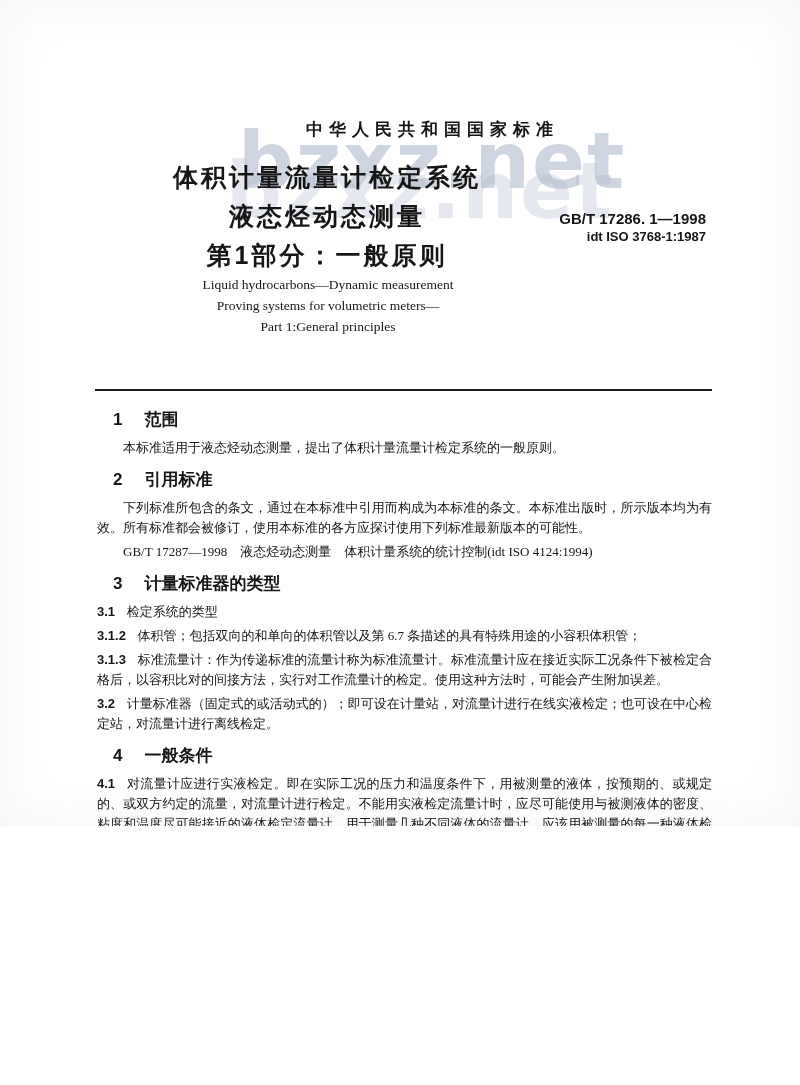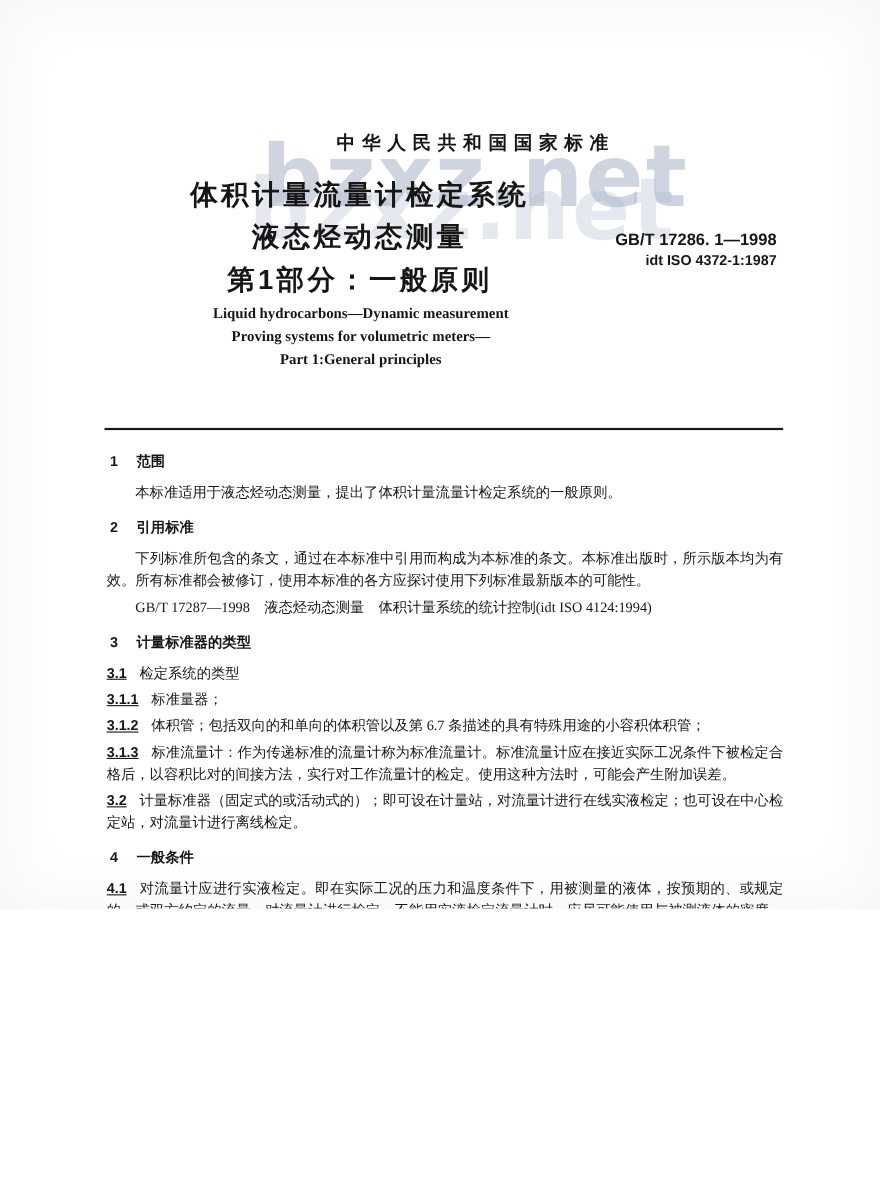--- a/index.html
+++ b/index.html
@@ -29,41 +29,41 @@
     font-weight:bold;font-size:25px;line-height:39px;letter-spacing:3px;
   }
   .std-num{
     position:absolute;right:94px;top:210px;z-index:1;text-align:right;
     font-family:"Liberation Sans",sans-serif;font-weight:bold;
   }
   .std-code{font-size:15px;}
   .std-idt{font-size:13px;margin-top:2px;}
   .en-title{
     position:absolute;left:97px;top:274px;width:462px;z-index:1;
-    text-align:center;font-weight:bold;font-size:13.5px;line-height:21px;
+    text-align:center;font-weight:normal;font-size:13.5px;line-height:21px;
   }
   .top-rule{
     position:absolute;left:95px;top:389px;width:617px;height:2px;
     background:#1a1a1a;z-index:1;
   }
   .content{
     position:absolute;left:97px;top:398px;width:615px;z-index:1;
     font-size:13px;line-height:20px;text-align:justify;
   }
   .sec-h{
     font-family:"Liberation Sans",sans-serif;font-weight:bold;
-    font-size:13px;margin:12px 3px 8px;text-align:left;
+    font-size:17px;margin:12px 16px 8px;text-align:left;
   }
   .sec-num{margin-right:1.3em;}
   .para{margin:0 0 4px;text-indent:2em;}
   .ref{margin:0 0 4px;text-indent:2em;}
   .clause{margin:0 0 4px;}
   .clause-num{
     font-family:"Liberation Sans",sans-serif;font-weight:bold;
-    margin-right:0.9em;white-space:nowrap;text-decoration:underline;
+    margin-right:0.9em;white-space:nowrap;
   }
   .footer-rule{
     position:absolute;left:95px;top:970px;width:617px;height:3px;
     background:#1a1a1a;z-index:1;
   }
   .footer{
     position:absolute;left:97px;top:979px;width:615px;z-index:1;
     display:flex;justify-content:space-between;
     font-family:"Liberation Sans",sans-serif;font-weight:bold;font-size:14px;
   }
@@ -79,21 +79,21 @@
   <div class="header-line">中华人民共和国国家标准</div>
 
   <div class="cn-title">
     <div>体积计量流量计检定系统</div>
     <div>液态烃动态测量</div>
     <div>第1部分：一般原则</div>
   </div>
 
   <div class="std-num">
     <div class="std-code">GB/T 17286. 1—1998</div>
-    <div class="std-idt">idt ISO 4372-1:1987</div>
+    <div class="std-idt">idt ISO 3768-1:1987</div>
   </div>
 
   <div class="en-title">
     <div>Liquid hydrocarbons—Dynamic measurement</div>
     <div>Proving systems for volumetric meters—</div>
     <div>Part 1:General principles</div>
   </div>
 
   <div class="top-rule"></div>
 
@@ -115,23 +115,20 @@
     </section>
 
     <section>
       <h2 class="sec-h">
         <span class="sec-num">3</span><span>计量标准器的类型</span>
       </h2>
       <p class="clause">
         <span class="clause-num">3.1</span><span>检定系统的类型</span>
       </p>
       <p class="clause">
-        <span class="clause-num">3.1.1</span><span>标准量器；</span>
-      </p>
-      <p class="clause">
         <span class="clause-num">3.1.2</span><span>体积管；包括双向的和单向的体积管以及第 6.7 条描述的具有特殊用途的小容积体积管；</span>
       </p>
       <p class="clause">
         <span class="clause-num">3.1.3</span><span>标准流量计：作为传递标准的流量计称为标准流量计。标准流量计应在接近实际工况条件下被检定合格后，以容积比对的间接方法，实行对工作流量计的检定。使用这种方法时，可能会产生附加误差。</span>
       </p>
       <p class="clause">
         <span class="clause-num">3.2</span><span>计量标准器（固定式的或活动式的）；即可设在计量站，对流量计进行在线实液检定；也可设在中心检定站，对流量计进行离线检定。</span>
       </p>
     </section>
 

